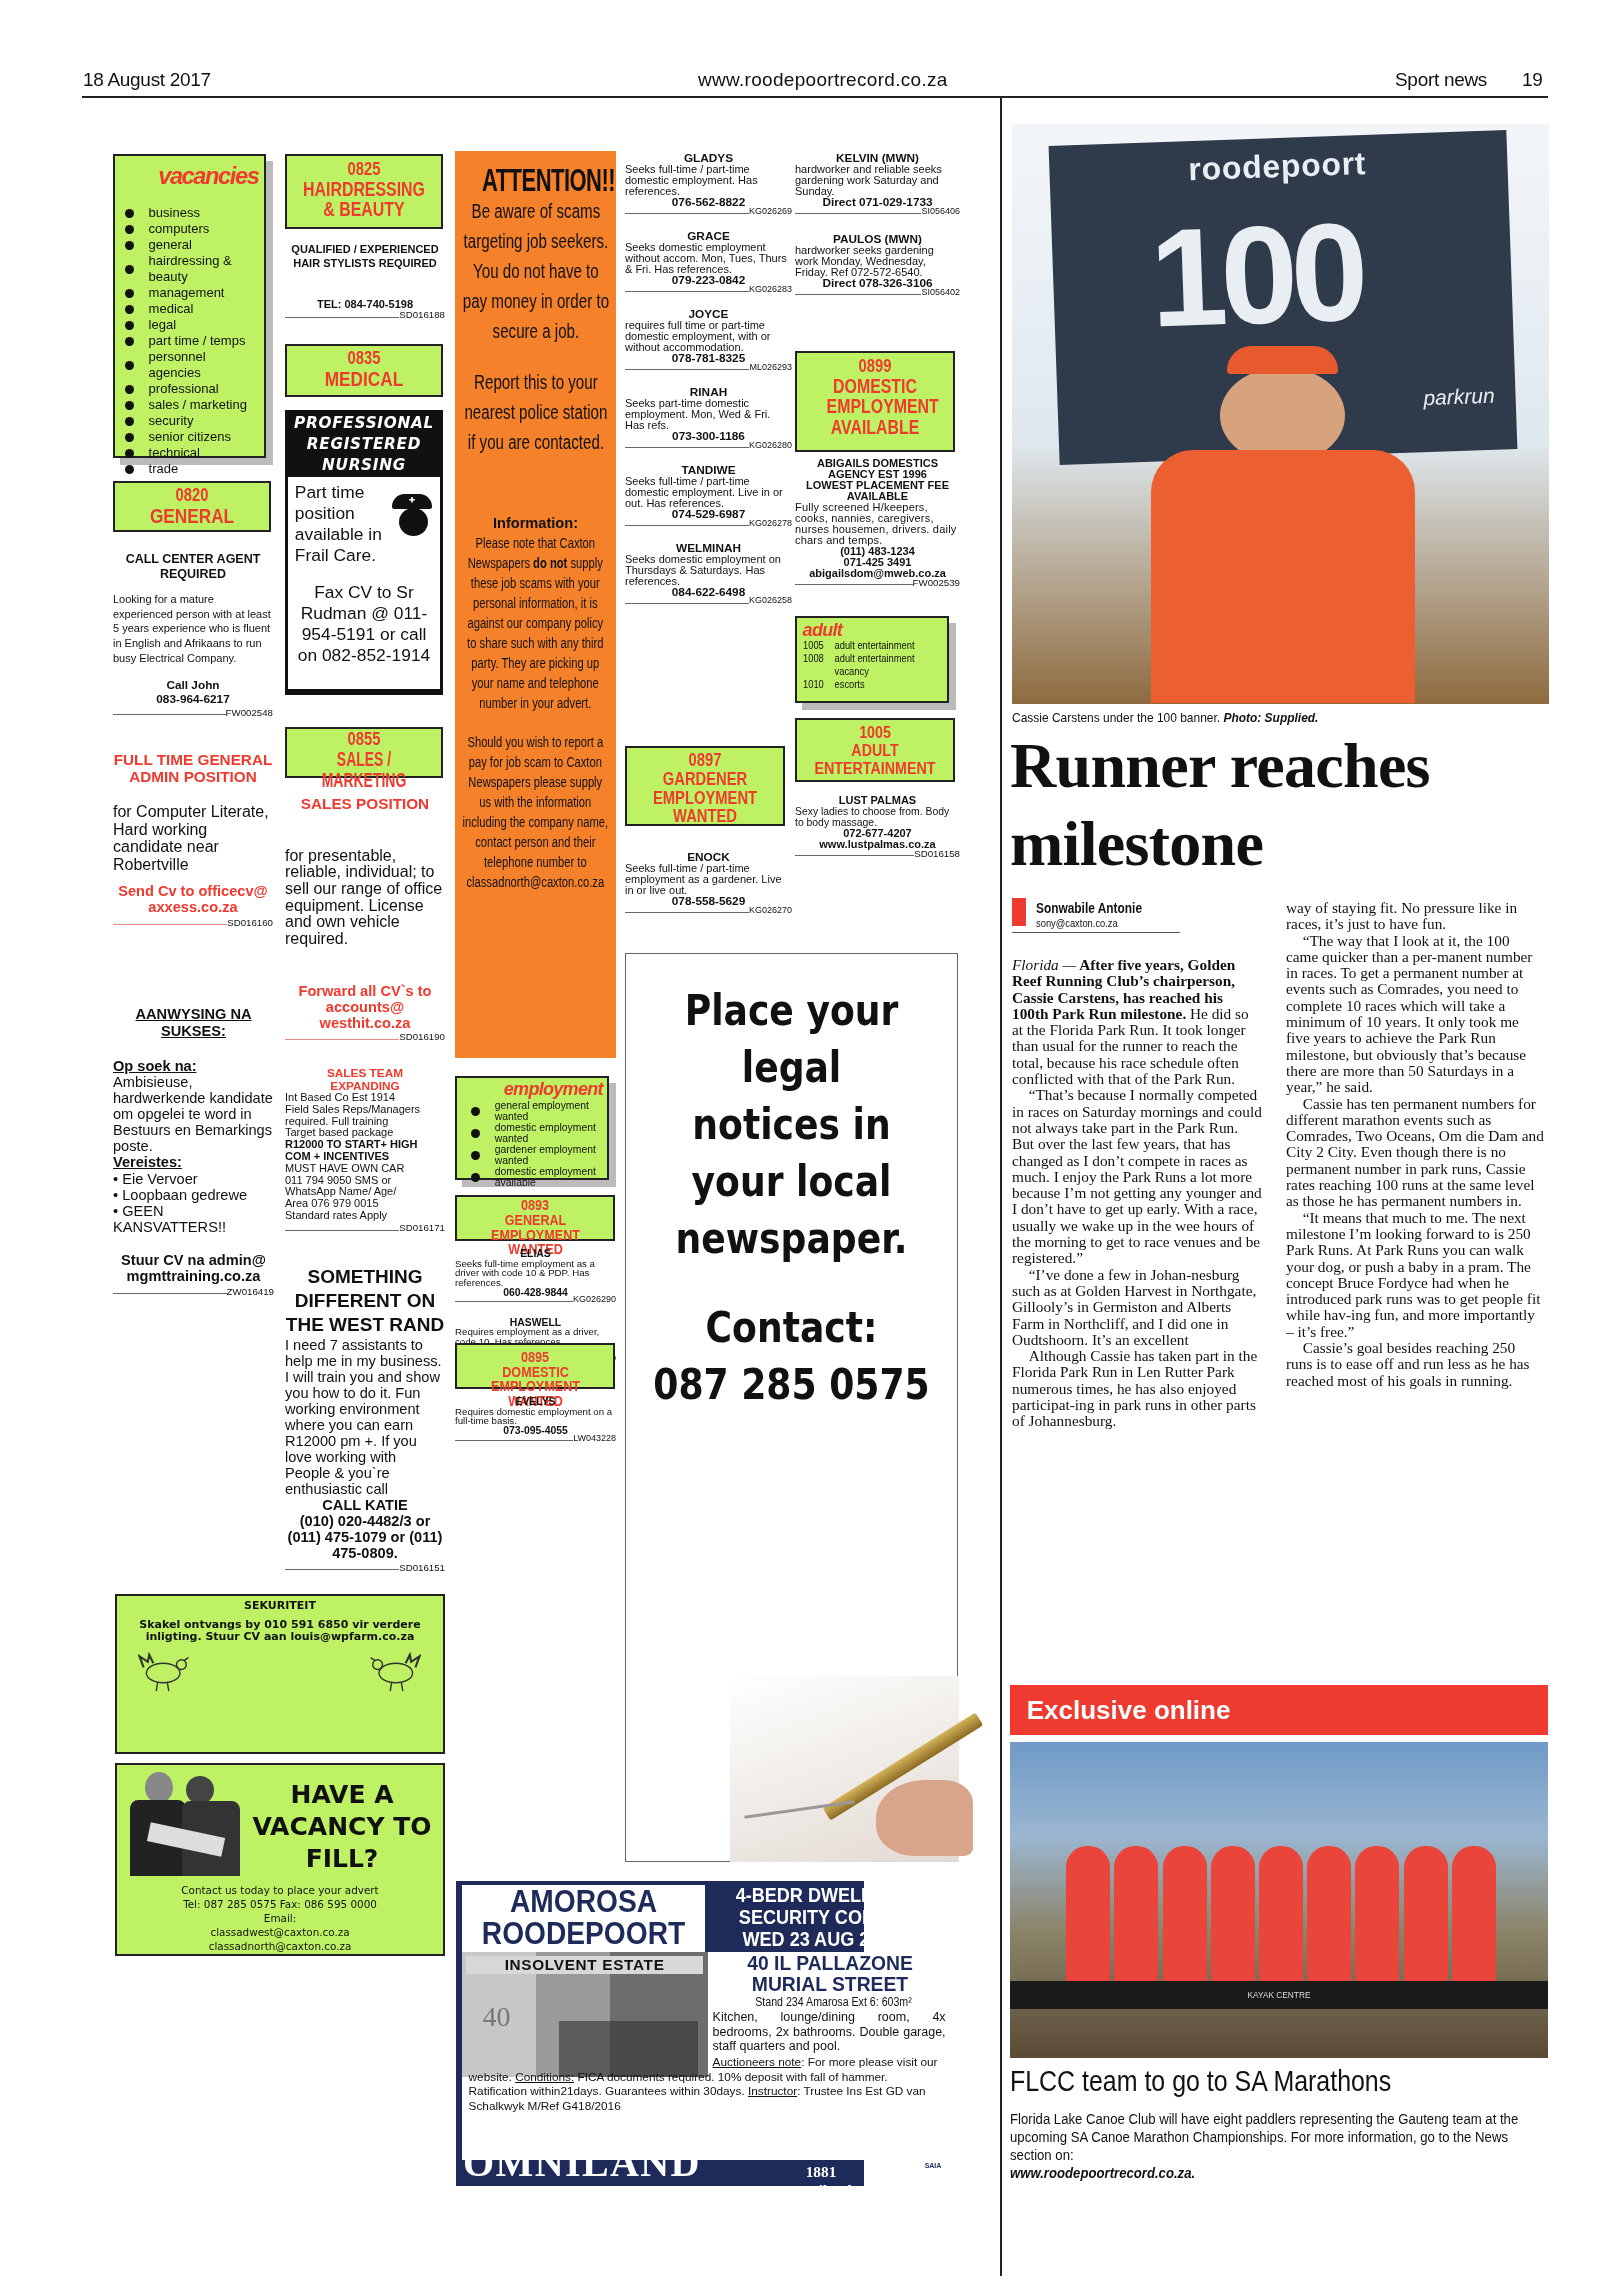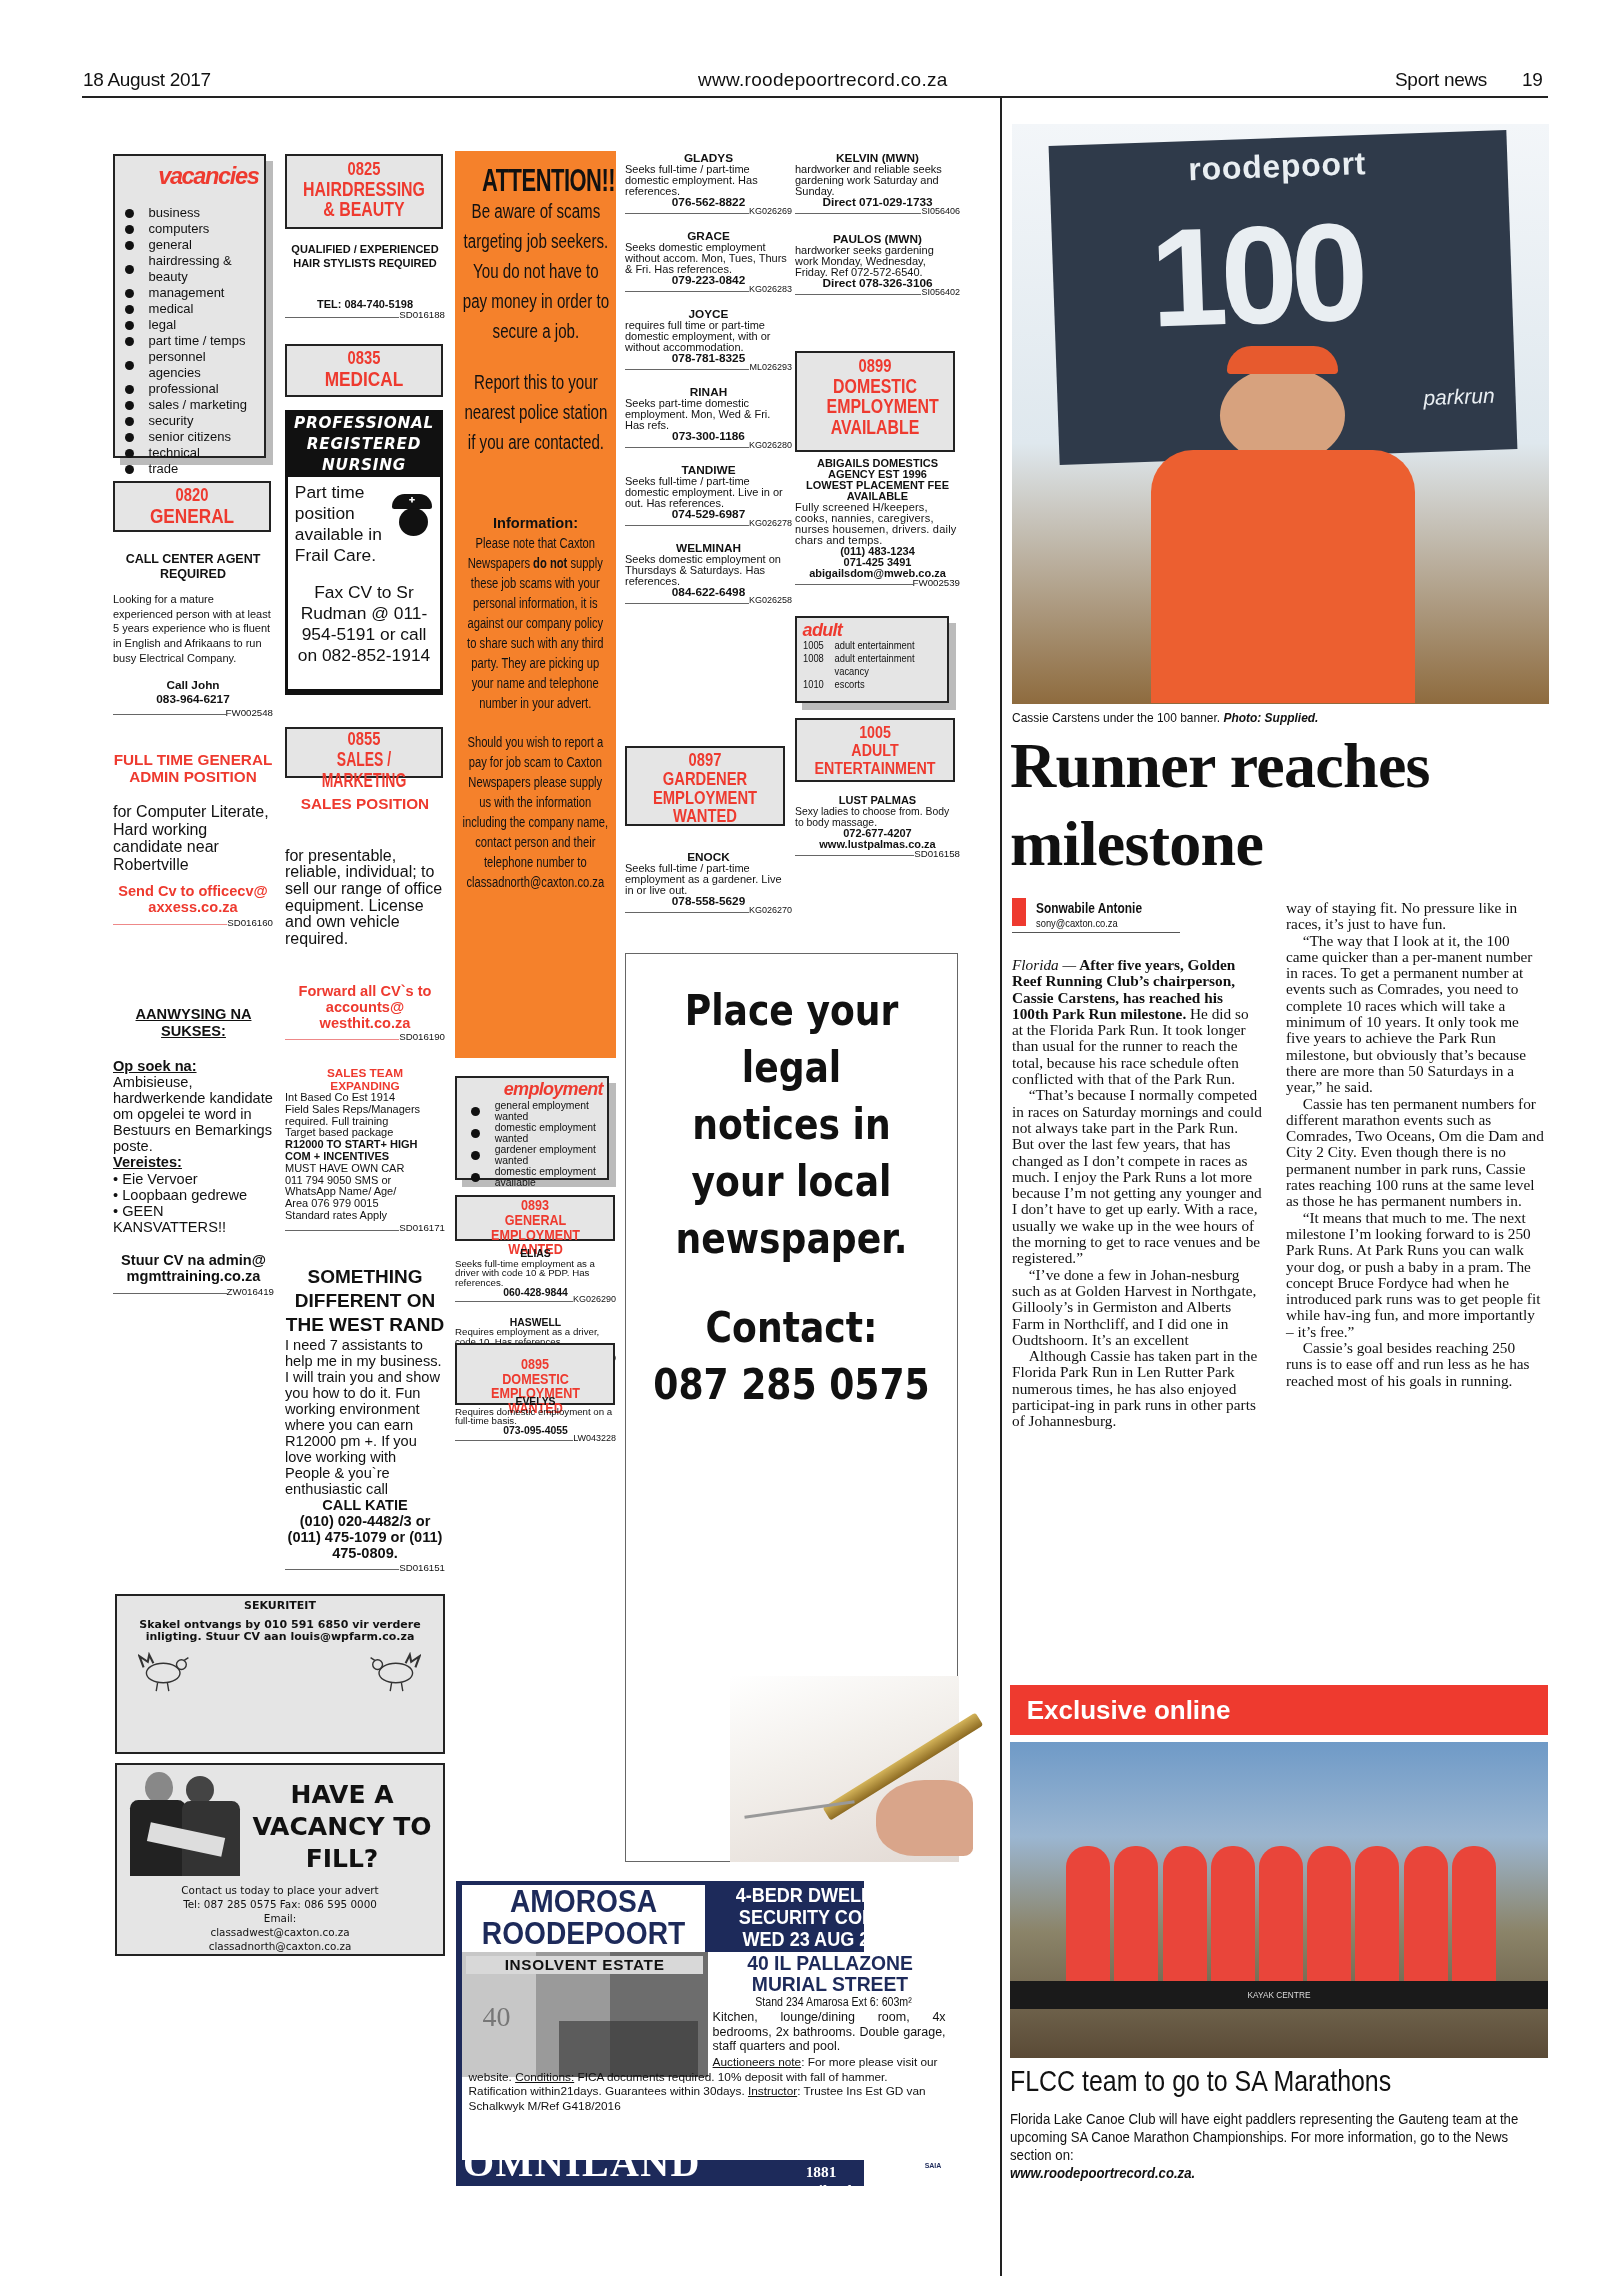--- a/index.html
+++ b/index.html
@@ -2,21 +2,21 @@
 <html style="font-size:11px"><head>
 <meta charset="utf-8">
 <style>
 *{box-sizing:border-box;margin:0;padding:0}
 html,body{width:1624px;height:2295px;background:#fff;overflow:hidden}
 body{position:relative;font-family:"Liberation Sans",sans-serif;color:#111}
 .abs{position:absolute}
 .hdr{position:absolute;top:69px;font-size:19px;font-family:"Liberation Sans",sans-serif;letter-spacing:-0.3px}
 .hline{position:absolute;top:96px;height:2.1px;background:#222}
 .vline{position:absolute;left:1000px;top:96px;width:2.1px;height:2180px;background:#222}
-.box{border:2.8px solid #222;background:#e5e5e5}
+.box{border:2.8px solid #222;background:#bef264}
 .shadow{box-shadow:7px 7px 0 #bbb}
 .redhead{color:#ee3a2f;font-family:"Liberation Sans",sans-serif;font-weight:bold;text-align:center;line-height:1.05;transform:scaleX(.82);transform-origin:center}
 .col{position:absolute}
 .ad{font-size:14px;line-height:1.15}
 .ad .name{font-weight:bold;text-align:center;font-size:14px}
 .ad .phone{font-weight:bold;text-align:center}
 .ref{display:flex;align-items:flex-end;font-size:11px;margin-top:0.7px}
 .ref .rl{flex:1;border-bottom:1.4px solid #666;margin-bottom:2.8px}
 .center{text-align:center}
 .bold{font-weight:bold}
@@ -253,21 +253,21 @@
       <div style="font-weight: bold; text-align: center; font-size: 10.4px;">HASWELL</div>
       <div>Requires employment as a driver, code 10. Has references.</div>
       <div style="font-weight: bold; text-align: center; font-size: 10.4px;">063-009-4185/ 062-497-4955</div>
       <div style="display: flex; align-items: flex-end; font-size: 9px; margin-top: -2.1px;">
         <span style="flex: 1 1 0%; border-bottom: 1.4px solid rgb(102, 102, 102); margin-bottom: 2.8px;"></span>
         <span>KG026260</span>
       </div>
     </div>
   </div>
 
-<div class="abs box" style="left:455px;top:1343px;width:160px;height:62px;padding-top:12px">
+<div class="abs box" style="left:455px;top:1343px;width:160px;height:46px;padding-top:5px">
   <div class="redhead" style="font-size:14px;transform:scaleX(.9)">0895</div>
   <div class="redhead" style="font-size:14px;width:111px;margin:0 auto;transform:scaleX(.9)">DOMESTIC EMPLOYMENT WANTED</div>
 </div>
 <div class="col" id="dw-ads" style="left:455px;top:1397px;width:161px">
     <div style="font-size: 9.7px; line-height: 9.7px; margin-bottom: 7px;">
       <div style="font-weight: bold; text-align: center; font-size: 10.4px;">EVELYS</div>
       <div>Requires domestic employment on a full-time basis.</div>
       <div style="font-weight: bold; text-align: center; font-size: 10.4px;">073-095-4055</div>
       <div style="display: flex; align-items: flex-end; font-size: 9px; margin-top: -2.1px;">
         <span style="flex: 1 1 0%; border-bottom: 1.4px solid rgb(102, 102, 102); margin-bottom: 2.8px;"></span>

